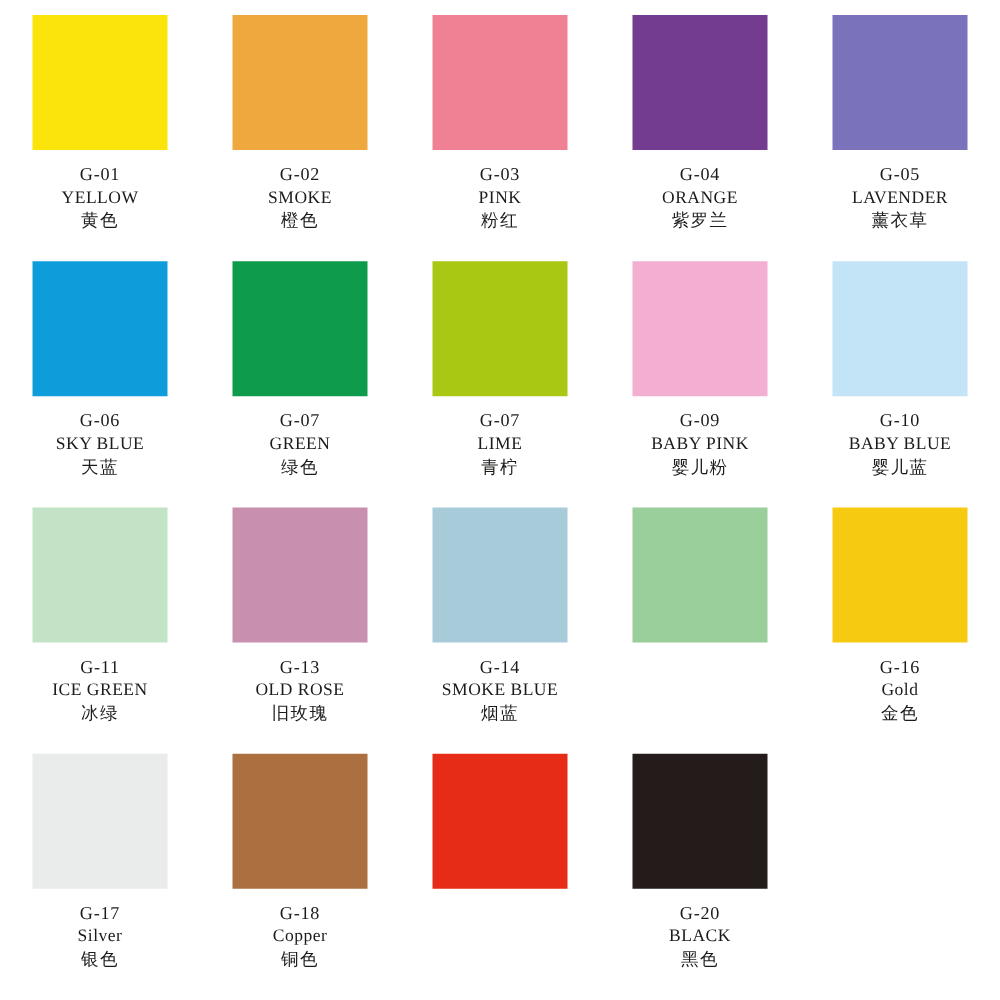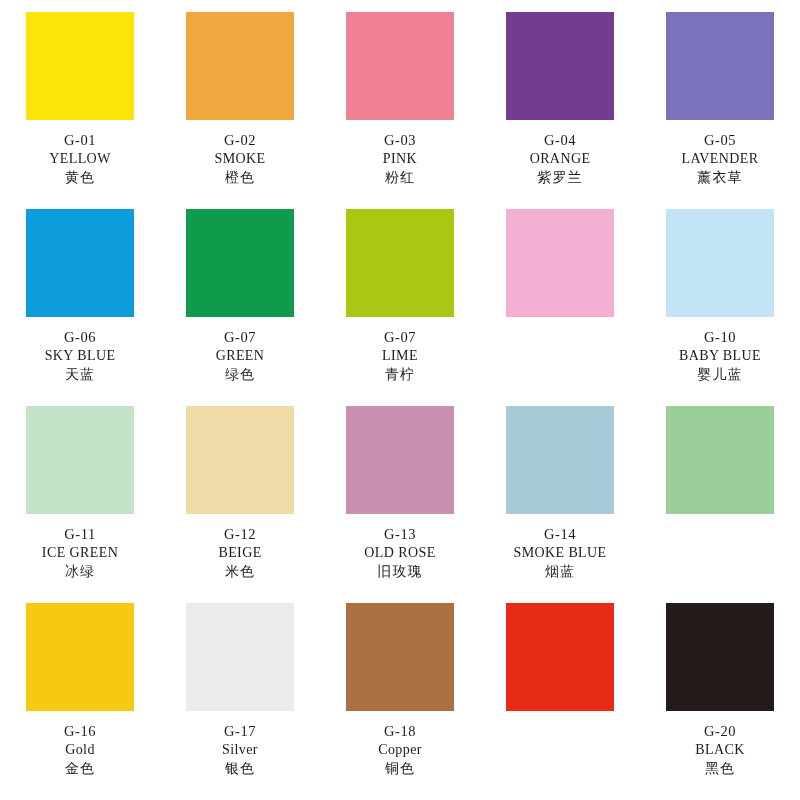--- a/index.html
+++ b/index.html
@@ -126,46 +126,43 @@
     <div class="swatch-cell">
       <div class="swatch-chip" style="background-color: rgb(168, 200, 20);"></div>
       <div class="swatch-labels">
         <div class="swatch-code">G-07</div>
         <div class="swatch-name-en">LIME</div>
         <div class="swatch-name-zh">青柠</div>
       </div>
     </div>
     <div class="swatch-cell">
       <div class="swatch-chip" style="background-color: rgb(243, 175, 209);"></div>
+      <div class="swatch-labels">
+        <div class="swatch-code">G-09</div>
+        <div class="swatch-name-en">BABY PINK</div>
+        <div class="swatch-name-zh">婴儿粉</div>
+      </div>
     </div>
     <div class="swatch-cell">
       <div class="swatch-chip" style="background-color: rgb(195, 228, 247);"></div>
       <div class="swatch-labels">
         <div class="swatch-code">G-10</div>
         <div class="swatch-name-en">BABY BLUE</div>
         <div class="swatch-name-zh">婴儿蓝</div>
       </div>
     </div>
     <div class="swatch-cell">
       <div class="swatch-chip" style="background-color: rgb(194, 227, 198);"></div>
       <div class="swatch-labels">
         <div class="swatch-code">G-11</div>
         <div class="swatch-name-en">ICE GREEN</div>
         <div class="swatch-name-zh">冰绿</div>
       </div>
     </div>
     <div class="swatch-cell">
-      <div class="swatch-chip" style="background-color: rgb(240, 219, 169);"></div>
-      <div class="swatch-labels">
-        <div class="swatch-code">G-12</div>
-        <div class="swatch-name-en">BEIGE</div>
-        <div class="swatch-name-zh">米色</div>
-      </div>
-    </div>
-    <div class="swatch-cell">
       <div class="swatch-chip" style="background-color: rgb(201, 143, 174);"></div>
       <div class="swatch-labels">
         <div class="swatch-code">G-13</div>
         <div class="swatch-name-en">OLD ROSE</div>
         <div class="swatch-name-zh">旧玫瑰</div>
       </div>
     </div>
     <div class="swatch-cell">
       <div class="swatch-chip" style="background-color: rgb(167, 203, 217);"></div>
       <div class="swatch-labels">

